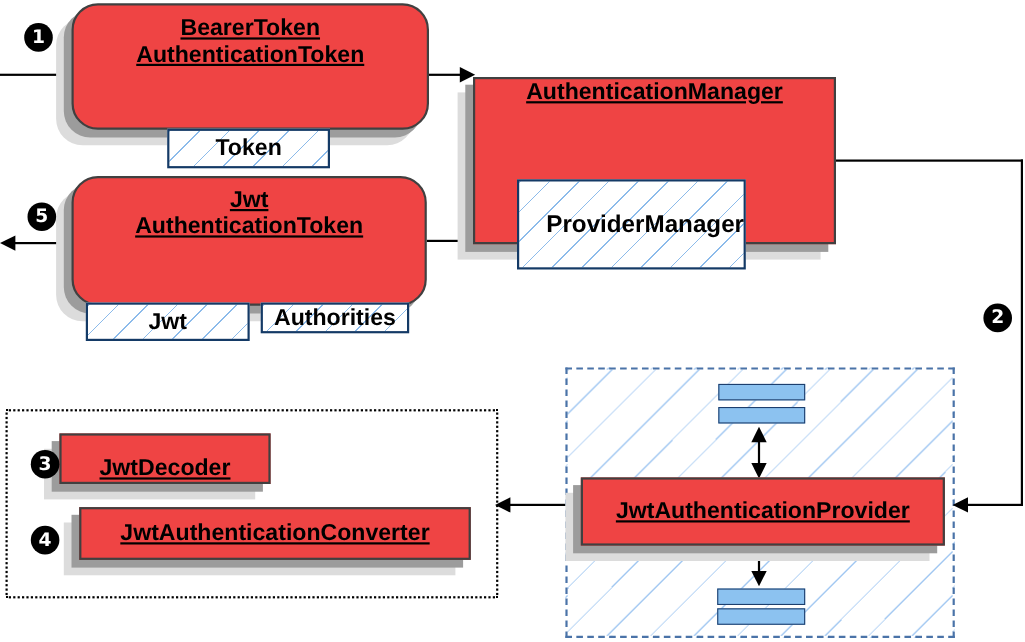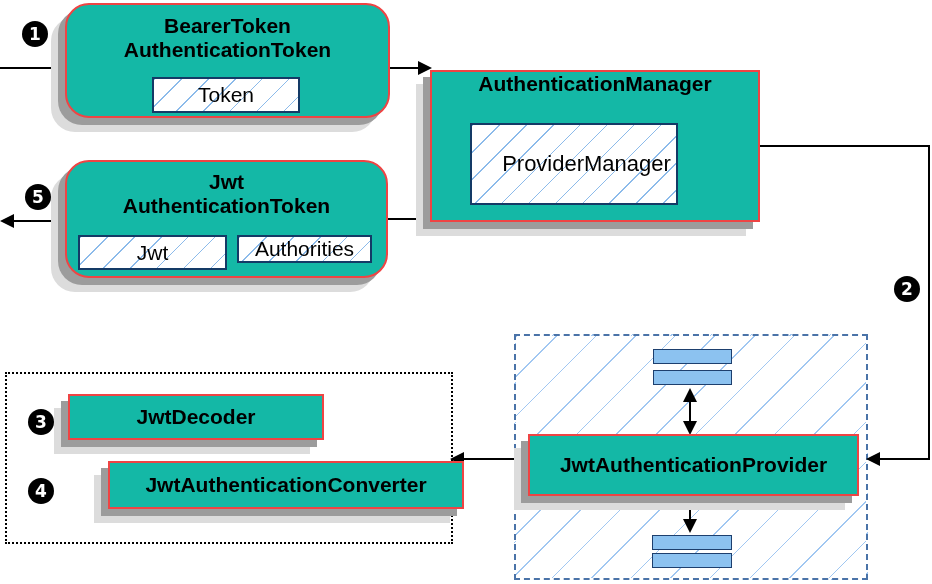--- a/index.html
+++ b/index.html
@@ -3,35 +3,35 @@
 <meta charset="utf-8">
 <style>
   html,body{margin:0;padding:0;background:#fff;}
   #canvas{
     position:relative;width:932px;height:584px;background:#ffffff;overflow:hidden;
     font-family:"Liberation Sans","DejaVu Sans",sans-serif;color:#000;
   }
   .abs{position:absolute;box-sizing:border-box;}
   
   .blue-node{
-    background:#14b8a6;border:2px solid #ef4444;
+    background:#ef4444;border:2px solid #404040;
     box-shadow:-7px 7px 0 #9C9C9C,-14px 14px 0 #DCDCDC;
-    display:flex;align-items:center;justify-content:center;
+    display:flex;align-items:center;justify-content:center;text-decoration:underline;
   }
   .rounded{border-radius:24px;}
   .node-title{font-weight:bold;font-size:21px;line-height:24px;text-align:center;width:100%;}
   .node-label{font-weight:bold;font-size:21px;text-align:center;}
   
   .hatch-fine{
     background-color:#fff;
     background-image:repeating-linear-gradient(135deg,rgba(127,179,232,0.9) 0px,rgba(127,179,232,0.9) 1px,transparent 1px,transparent 19px);
   }
   .inner-box{
     border:2px solid #143A66;display:flex;align-items:center;justify-content:center;
-    font-weight:normal;font-size:21px;
+    font-weight:bold;font-size:21px;margin-top:40px;
   }
   
   .providers-frame{
     border:2px dashed #4A73A8;background-color:#fff;
     background-image:repeating-linear-gradient(135deg,rgba(137,185,238,0.8) 0px,rgba(137,185,238,0.8) 1px,transparent 1px,transparent 28px);
   }
   .dotted-frame{border:2px dotted #000;background:transparent;}
   .bar{background:#8CC2F0;border:1px solid #1d3f6e;}
   
   .hline{position:absolute;height:2px;background:#000;}
@@ -118,25 +118,25 @@
     </div>
   <div class="abs inner-box hatch-fine" style="left:237px;top:235px;width:135px;height:28px;">
       <span>Authorities</span>
     </div>
 
 
   <div class="abs blue-node" style="left:528px;top:434px;width:331px;height:62px;">
     <div class="node-label">JwtAuthenticationProvider</div>
   </div>
 
-  <div class="abs blue-node" style="left:68px;top:394px;width:256px;height:46px;">
+  <div class="abs blue-node" style="left:54px;top:394px;width:192px;height:46px;align-items:flex-end;">
     <div class="node-label">JwtDecoder</div>
   </div>
 
-  <div class="abs blue-node" style="left:72px;top:461px;width:356px;height:48px;margin-left:36px;">
+  <div class="abs blue-node" style="left:72px;top:461px;width:356px;height:48px;">
     <div class="node-label">JwtAuthenticationConverter</div>
   </div>
 
   <div class="step-marker" style="left:22px;top:21px;">
       <span>1</span>
     </div>
   <div class="step-marker" style="left:894px;top:276px;">
       <span>2</span>
     </div>
   <div class="step-marker" style="left:28px;top:409px;">

